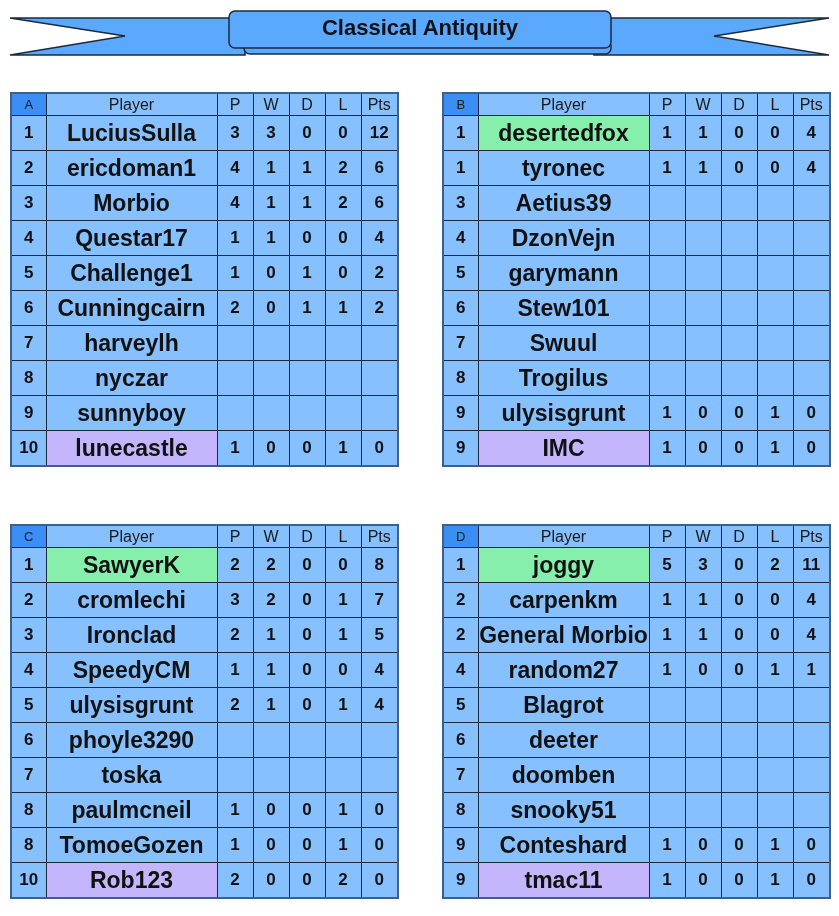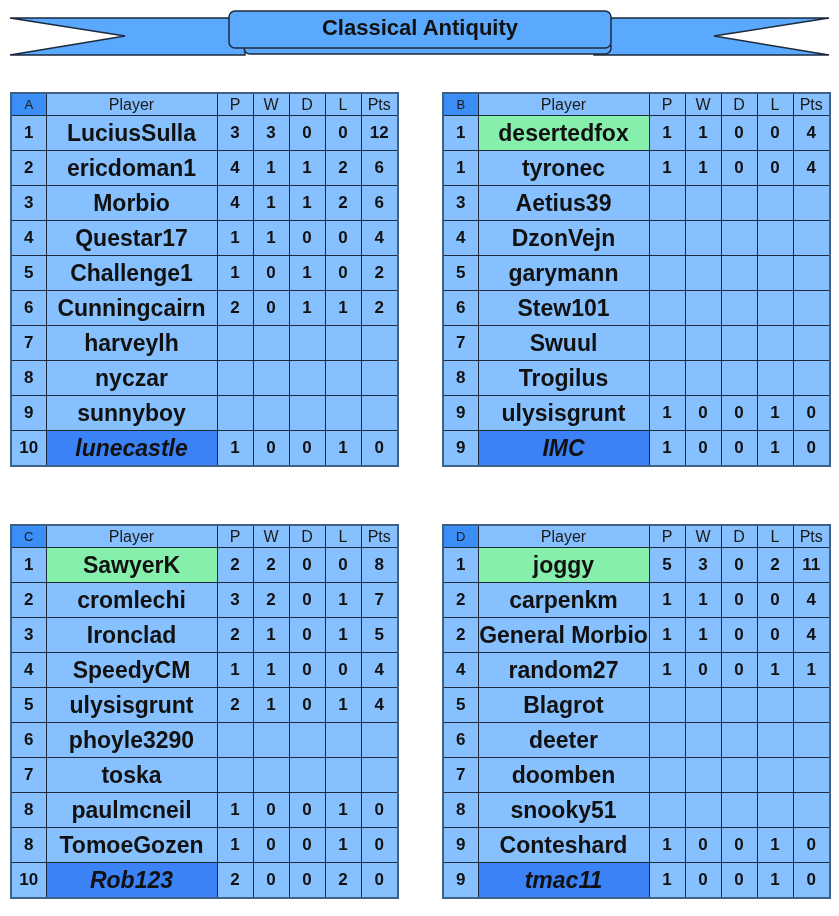--- a/index.html
+++ b/index.html
@@ -12,21 +12,21 @@
                   font-weight:bold; font-size:22px; color:#111; }
   table.group { position:absolute; border-collapse:collapse; table-layout:fixed;
                 border:2px solid #3d5f88; }
   table.group td, table.group th { border:1.5px solid #1c2a3c; text-align:center;
                 padding:0; background:#86c0ff; }
   table.group th { height:21px; font-weight:normal; font-size:16px; color:#1a1a1a; }
   table.group th.grp { background:#3a8ef5; font-size:13px; }
   table.group td { height:34px; font-weight:bold; font-size:17px; }
   table.group td.player { font-size:23px; }
   table.group td.hl-top { background:#86efac; }
-  table.group td.hl-bottom { background:#3b82f6;font-style:italic; }
+  table.group td.hl-bottom { background:#c4b5fd; }
   col.c-rank { width:35px; } col.c-player { width:171px; }
   col.c-stat { width:36px; } col.c-pts { width:37px; }
 </style>
 </head>
 <body>
 
 <div class="banner">
   <svg width="839" height="70">
 
     <polygon points="10,18 245,18 245,55 10,55 125,36" fill="#5aa9ff" stroke="#1c2a3c" stroke-width="1.5"></polygon>

